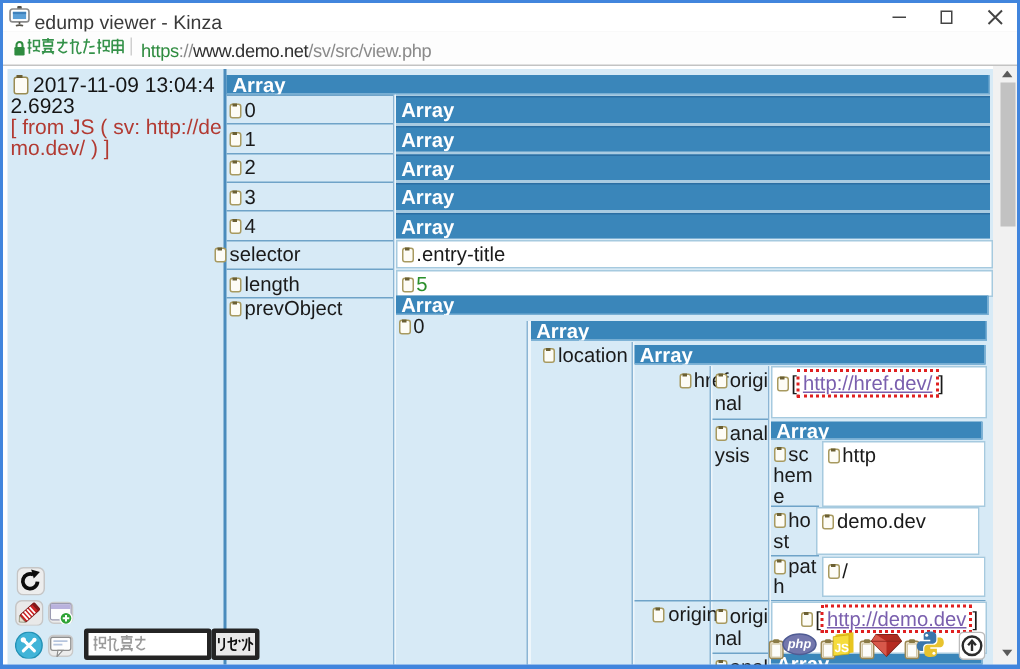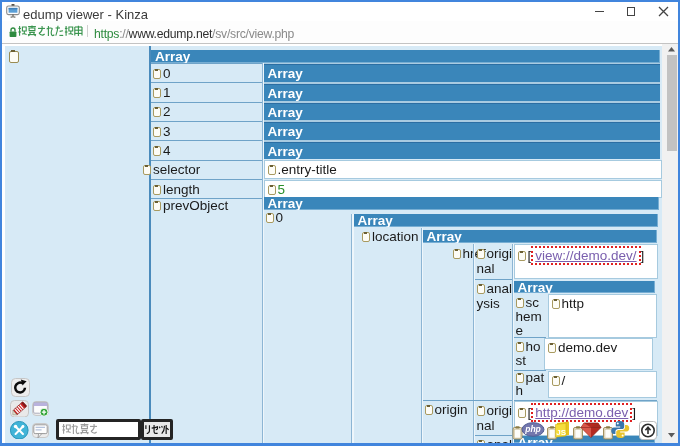--- a/index.html
+++ b/index.html
@@ -93,25 +93,26 @@
       <g stroke="#35924a" stroke-width="1.1" fill="none">
         <path d="M56.8,2 H64"></path>
         <path d="M56.8,5.2 H64"></path>
         <path d="M56.8,8.4 H64"></path>
         <path d="M60.4,0.8 V11"></path>
         <path d="M56.8,2 V10.5"></path>
         <path d="M64,2 V10.5"></path>
       </g>
     </svg>
 <div class="abs" style="left:87px;top:25px;width:1px;height:12px;background:#cfcfcf"></div>
-<div class="abs" style="left:94px;top:27px;font-size:12.2px;letter-spacing:-0.25px;color:#8a8a8a"><span style="color:#2e8b3f">https</span>://<span style="color:#2f2f2f">www.edump.net</span>/sv/src/view.php</div>
+<div class="abs" style="left:94px;top:27px;font-size:12.2px;letter-spacing:-0.25px;color:#8a8a8a"><span style="color:#2e8b3f">https</span>://<span style="color:#2f2f2f">www.demo.net</span>/sv/src/view.php</div>
 <div class="abs" id="content"></div>
 <div class="abs" id="wrap"></div>
 <div class="abs" style="left:8.5px;top:50.5px;width:8px;height:10px;border:1px solid #9a8c52;border-radius:2px;background:#fdfcf6"></div>
 <div class="abs" style="left:10.5px;top:49.5px;width:4px;height:2px;background:#6b5f33"></div>
+<div class="abs" style="left:7px;top:48.5px;width:142px;line-height:14.2px;font-size:14px;color:#141414"><span style="margin-left:15px"></span>2017-11-09 13:04:4<br>2.6923<br><span style="color:#b23a32">[ from JS ( sv: http://de<br>mo.dev/ ) ]</span></div>
 <div class="abs " style="left:148.5px;top:45.5px;width:2px;height:397.5px;background:#4a8bbc;"></div>
 <div class="abs hdr" style="left:151px;top:49.8px;width:509px;height:13.4px;">
       <span>Array</span>
     </div>
 <div class="abs " style="left:263.5px;top:63.2px;width:396.5px;height:96px;background:#a9cbe1;"></div>
 <div class="abs key" style="left:153px;top:65.8px;width:128px;line-height:15.4px;"><span style="white-space:nowrap"><span class="ico"></span>0</span></div>
 <div class="abs bar" style="left:263.5px;top:64.3px;width:396.5px;height:17.5px;">
       <span>Array</span>
     </div>
 <div class="abs sep" style="left:151px;top:63.0px;width:110.5px;height:1px;"></div>
@@ -160,27 +161,27 @@
     </div>
 <div class="abs key" style="left:362px;top:228.9px;width:128px;line-height:15.4px;"><span style="white-space:nowrap"><span class="ico"></span>location</span></div>
 <div class="abs " style="left:420.5px;top:228.4px;width:1.2px;height:214.6px;background:#8cb5d4;"></div>
 <div class="abs vline" style="left:421.7px;top:228.4px;width:1.6px;height:214.6px;"></div>
 <div class="abs hdr" style="left:422.5px;top:229.9px;width:234.0px;height:13px;">
       <span>Array</span>
     </div>
 <div class="abs key" style="left:424.5px;top:245.9px;width:54px;line-height:15.4px;padding-left:28px;"><span style="white-space:nowrap"><span class="ico"></span>href</span></div>
 <div class="abs " style="left:472.5px;top:244.4px;width:1.2px;height:198.6px;background:#8cb5d4;"></div>
 <div class="abs vline" style="left:473.7px;top:244.4px;width:1.6px;height:198.6px;"></div>
-<div class="abs key" style="left:424.5px;top:402.4px;width:54px;line-height:15.4px;"><span style="white-space:nowrap"><span class="ico"></span>origin</span></div>
+<div class="abs key" style="left:424.5px;top:402.4px;width:54px;line-height:15.4px;text-align:right;"><span style="white-space:nowrap"><span class="ico"></span>origin</span></div>
 <div class="abs sep" style="left:422.5px;top:399.9px;width:234.0px;height:1.2px;"></div>
 <div class="abs key" style="left:476.5px;top:245.9px;width:42px;line-height:15.4px;"><span style="white-space:nowrap"><span class="ico"></span>origi</span><br>nal</div>
 <div class="abs " style="left:511.5px;top:244.4px;width:1.2px;height:198.6px;background:#8cb5d4;"></div>
 <div class="abs vline" style="left:512.7px;top:244.4px;width:1.6px;height:198.6px;"></div>
 <div class="abs wcell" style="left:513.5px;top:244.4px;width:142.0px;height:33px;">
-      <span style="display:block;padding:3px 0 0 3px"><span class="ico"></span>[<a class="lnk" href="#">view://demo.dev/</a>]</span>
+      <span style="display:block;padding:3px 0 0 3px"><span class="ico"></span>[<a class="lnk" href="#">http://href.dev/</a>]</span>
     </div>
 <div class="abs sep" style="left:474.5px;top:278.9px;width:37.0px;height:1px;"></div>
 <div class="abs key" style="left:476.5px;top:280.9px;width:42px;line-height:15.4px;"><span style="white-space:nowrap"><span class="ico"></span>anal</span><br>ysis</div>
 <div class="abs hdr" style="left:513.5px;top:280.6px;width:141.0px;height:12.6px;">
       <span>Array</span>
     </div>
 <div class="abs wcell" style="left:547.5px;top:293.9px;width:107.0px;height:42px;">
       <span style="display:block;padding:1px 0 0 3px"><span class="ico"></span>http</span>
     </div>
 <div class="abs key" style="left:515.5px;top:295.9px;width:37px;line-height:13.9px;"><span style="white-space:nowrap"><span class="ico"></span>sc</span><br>hem<br>e</div>
@@ -189,21 +190,21 @@
 <div class="abs wcell" style="left:544px;top:338.4px;width:107.0px;height:30px;">
       <span style="display:block;padding:1px 0 0 3px"><span class="ico"></span>demo.dev</span>
     </div>
 <div class="abs sep" style="left:513.5px;top:369.7px;width:32.0px;height:1px;"></div>
 <div class="abs key" style="left:515.5px;top:372px;width:37px;line-height:12.6px;"><span style="white-space:nowrap"><span class="ico"></span>pat</span><br>h</div>
 <div class="abs wcell" style="left:547.5px;top:370.9px;width:107.0px;height:25px;">
       <span style="display:block;padding:1px 0 0 3px"><span class="ico"></span>/</span>
     </div>
 <div class="abs key" style="left:476.5px;top:402.9px;width:42px;line-height:15.4px;"><span style="white-space:nowrap"><span class="ico"></span>origi</span><br>nal</div>
 <div class="abs wcell" style="left:513.5px;top:401.4px;width:142.0px;height:32.5px;">
-      <span style="display:block;padding:3px 0 0 3px"><span class="ico"></span>[<a class="lnk" href="#">http://demo.dev</a>]</span>
+      <span style="display:block;padding:3px 0 0 19px"><span class="ico"></span>[<a class="lnk" href="#">http://demo.dev</a>]</span>
     </div>
 <div class="abs sep" style="left:474.5px;top:435.2px;width:37.0px;height:1px;"></div>
 <div class="abs key" style="left:476.5px;top:437.2px;width:42px;line-height:15.4px;"><span style="white-space:nowrap"><span class="ico"></span>anal</span></div>
 <div class="abs hdr" style="left:513.5px;top:435.7px;width:141.0px;height:7.3px;">
       <span>Array</span>
     </div>
 <svg class="abs" style="left:10.5px;top:377.5px" width="19" height="19" viewBox="0 0 19 19">
       <rect x="0.5" y="0.5" width="18" height="18" rx="4" fill="#ededed" stroke="#c6c6c6"></rect>
       <path d="M14,9.8 A4.9,4.9 0 1 1 11.2,5.1" fill="none" stroke="#0c0c0c" stroke-width="2.5"></path>
       <path d="M9.8,1.6 L15.6,3.3 L11.5,7.6 Z" fill="#0c0c0c"></path>

